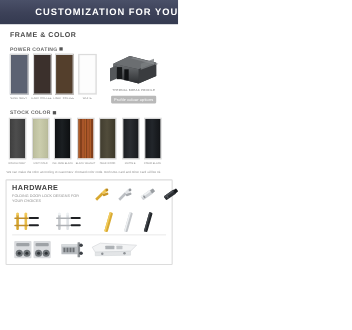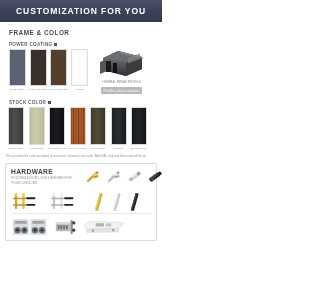--- a/index.html
+++ b/index.html
@@ -9,21 +9,21 @@
     background:#ffffff;
     color:#3a3a3a;
     overflow:hidden;
   }
   .page { width:162px; height:300px; position:relative; background:#fff; }
 
   
   .header {
     height:22px;
     background:linear-gradient(180deg,#4a5068 0%, #3c4158 55%, #343a50 100%);
-    display:flex; align-items:center; justify-content:center;
+    display:flex; align-items:center; justify-content:flex-end;
   }
   .header-title {
     color:#fff; font-size:8.5px; font-weight:bold; letter-spacing:0.9px;
     white-space:nowrap;
   }
 
   
   .sec-h {
     font-size:6.4px; font-weight:bold; letter-spacing:0.5px;
     color:#4a4a4a; margin:7px 0 0 9px;

